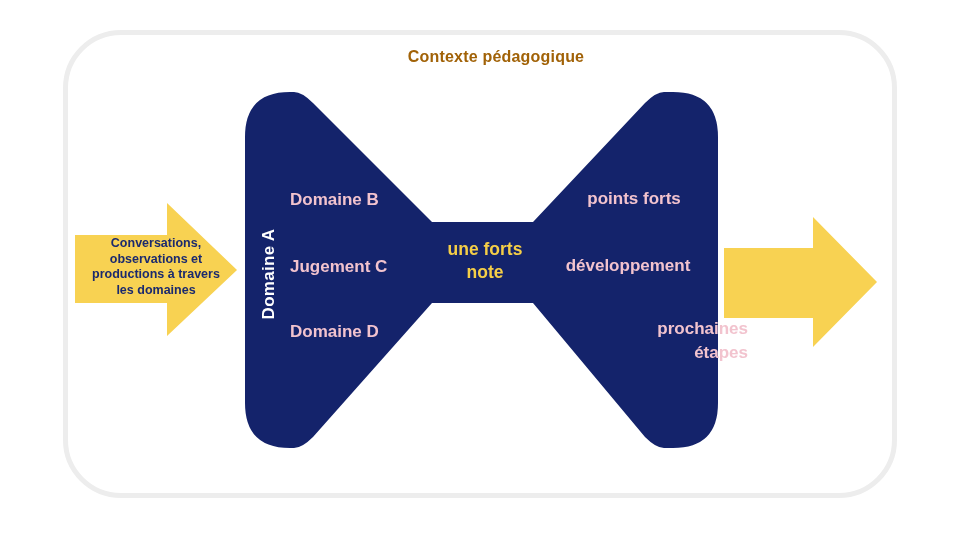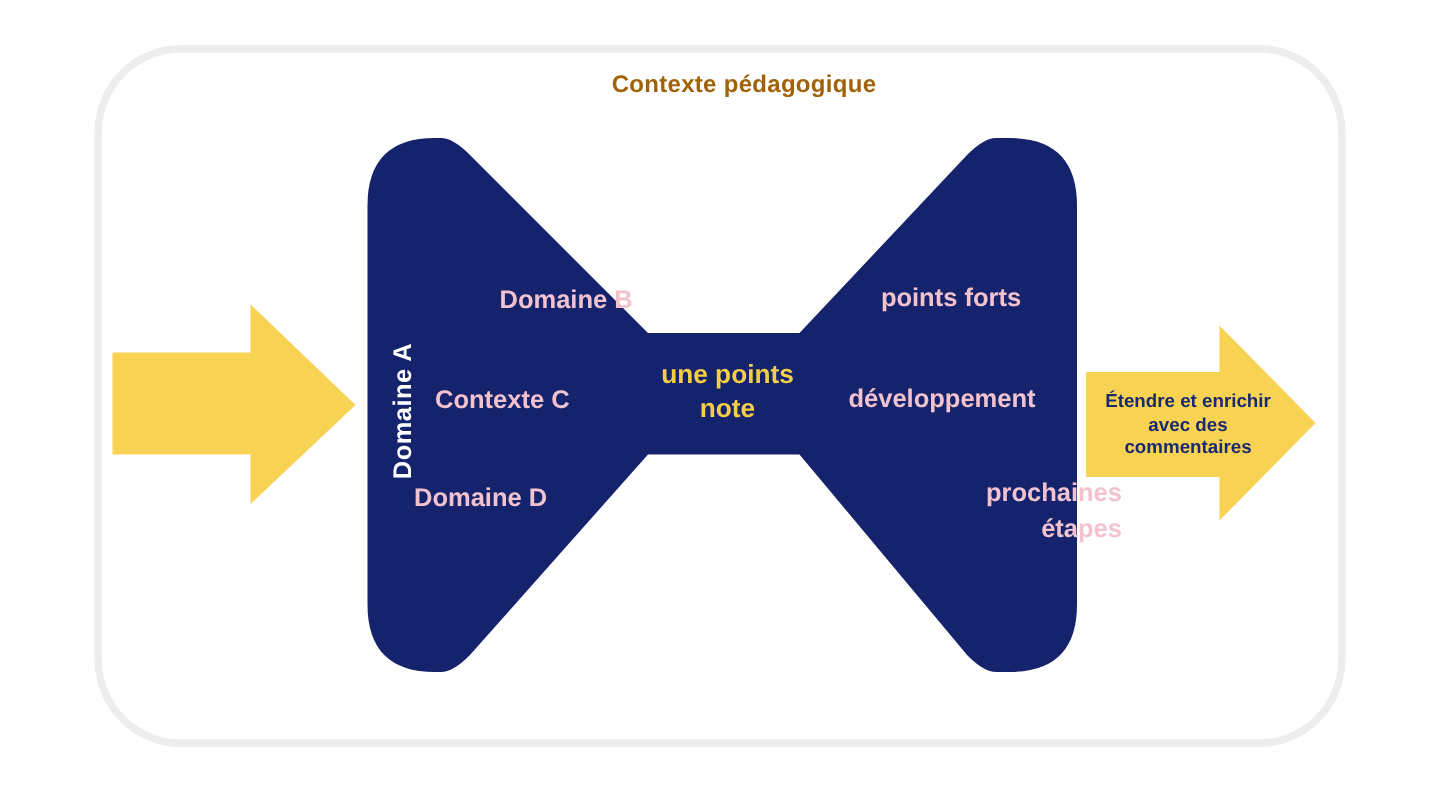--- a/index.html
+++ b/index.html
@@ -22,23 +22,23 @@
   .preline{white-space:pre-line;}
   .arrow-text{
     position:absolute;text-align:center;color:#1B2A6E;
     font-size:12.5px;line-height:15.5px;
   }
   .arrow-text.left{left:76px;top:236px;width:160px;}
   .arrow-text.right{left:712px;top:260px;width:160px;}
   .pink-label{
     position:absolute;color:#F2C3CE;font-size:17px;line-height:22px;
   }
-  .lbl-b{left:290px;top:189px;margin-left:43px;}
+  .lbl-b{left:290px;top:189px;}
   .lbl-c{left:290px;top:256px;}
-  .lbl-d{left:276px;top:321px;}
+  .lbl-d{left:290px;top:321px;}
   .lbl-forts{left:534px;top:188px;width:200px;text-align:center;}
   .lbl-dev{left:528px;top:255px;width:200px;text-align:center;}
   .lbl-proch{left:548px;top:317px;width:200px;text-align:right;line-height:24px;}
   .vertical-label{
     position:absolute;left:269px;top:274px;color:#ffffff;
     font-size:17px;white-space:nowrap;
     transform:translate(-50%,-50%) rotate(-90deg);
     letter-spacing:0.3px;
   }
   .center-label{
@@ -75,32 +75,33 @@
          L 290 448
          Q 245 448 245 403
          Z" fill="#14236B"></path>
     <polygon points="75,235 167,235 167,203 237,270 167,336 167,303 75,303" fill="#F8D252"></polygon>
     <polygon points="724,248 813,248 813,217 877,282 813,347 813,318 724,318" fill="#F8D252"></polygon>
   </svg>
 
   <div class="title top">Contexte pédagogique</div>
 
 
+  <div class="arrow-text left preline">Conversations,
+observations et
+productions à travers
+les domaines</div>
 
-  <div class="arrow-text right preline">Étendre et enrichir
-avec des
-commentaires</div>
 
   <div class="vertical-label">Domaine A</div>
 
   <div class="pink-label lbl-b">Domaine B</div>
-  <div class="pink-label lbl-c">Contexte C</div>
+  <div class="pink-label lbl-c">Jugement C</div>
   <div class="pink-label lbl-d">Domaine D</div>
 
-  <div class="center-label preline">une points
+  <div class="center-label preline">une forts
 note</div>
 
   <div class="pink-label lbl-dev">développement</div>
   <div class="pink-label lbl-forts">points forts</div>
   <div class="pink-label lbl-proch preline">prochaines
 étapes</div>
 
 </div>
 
 </body></html>

